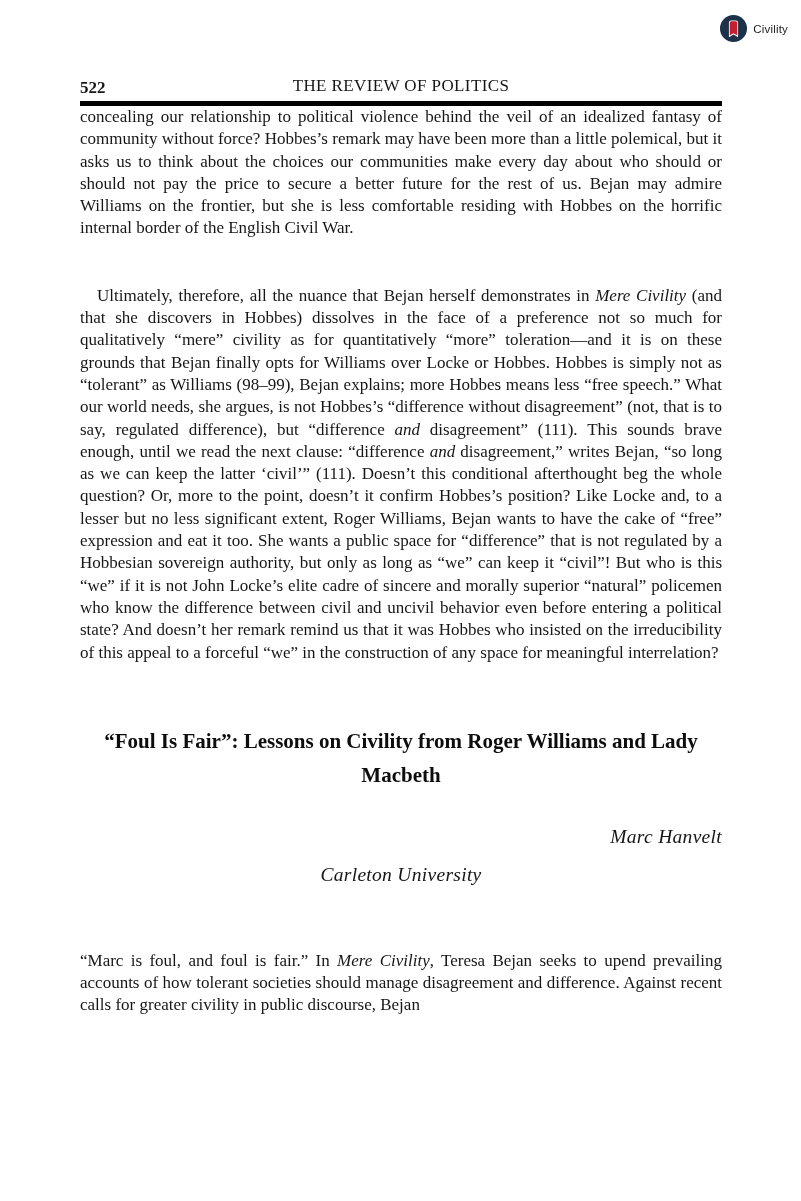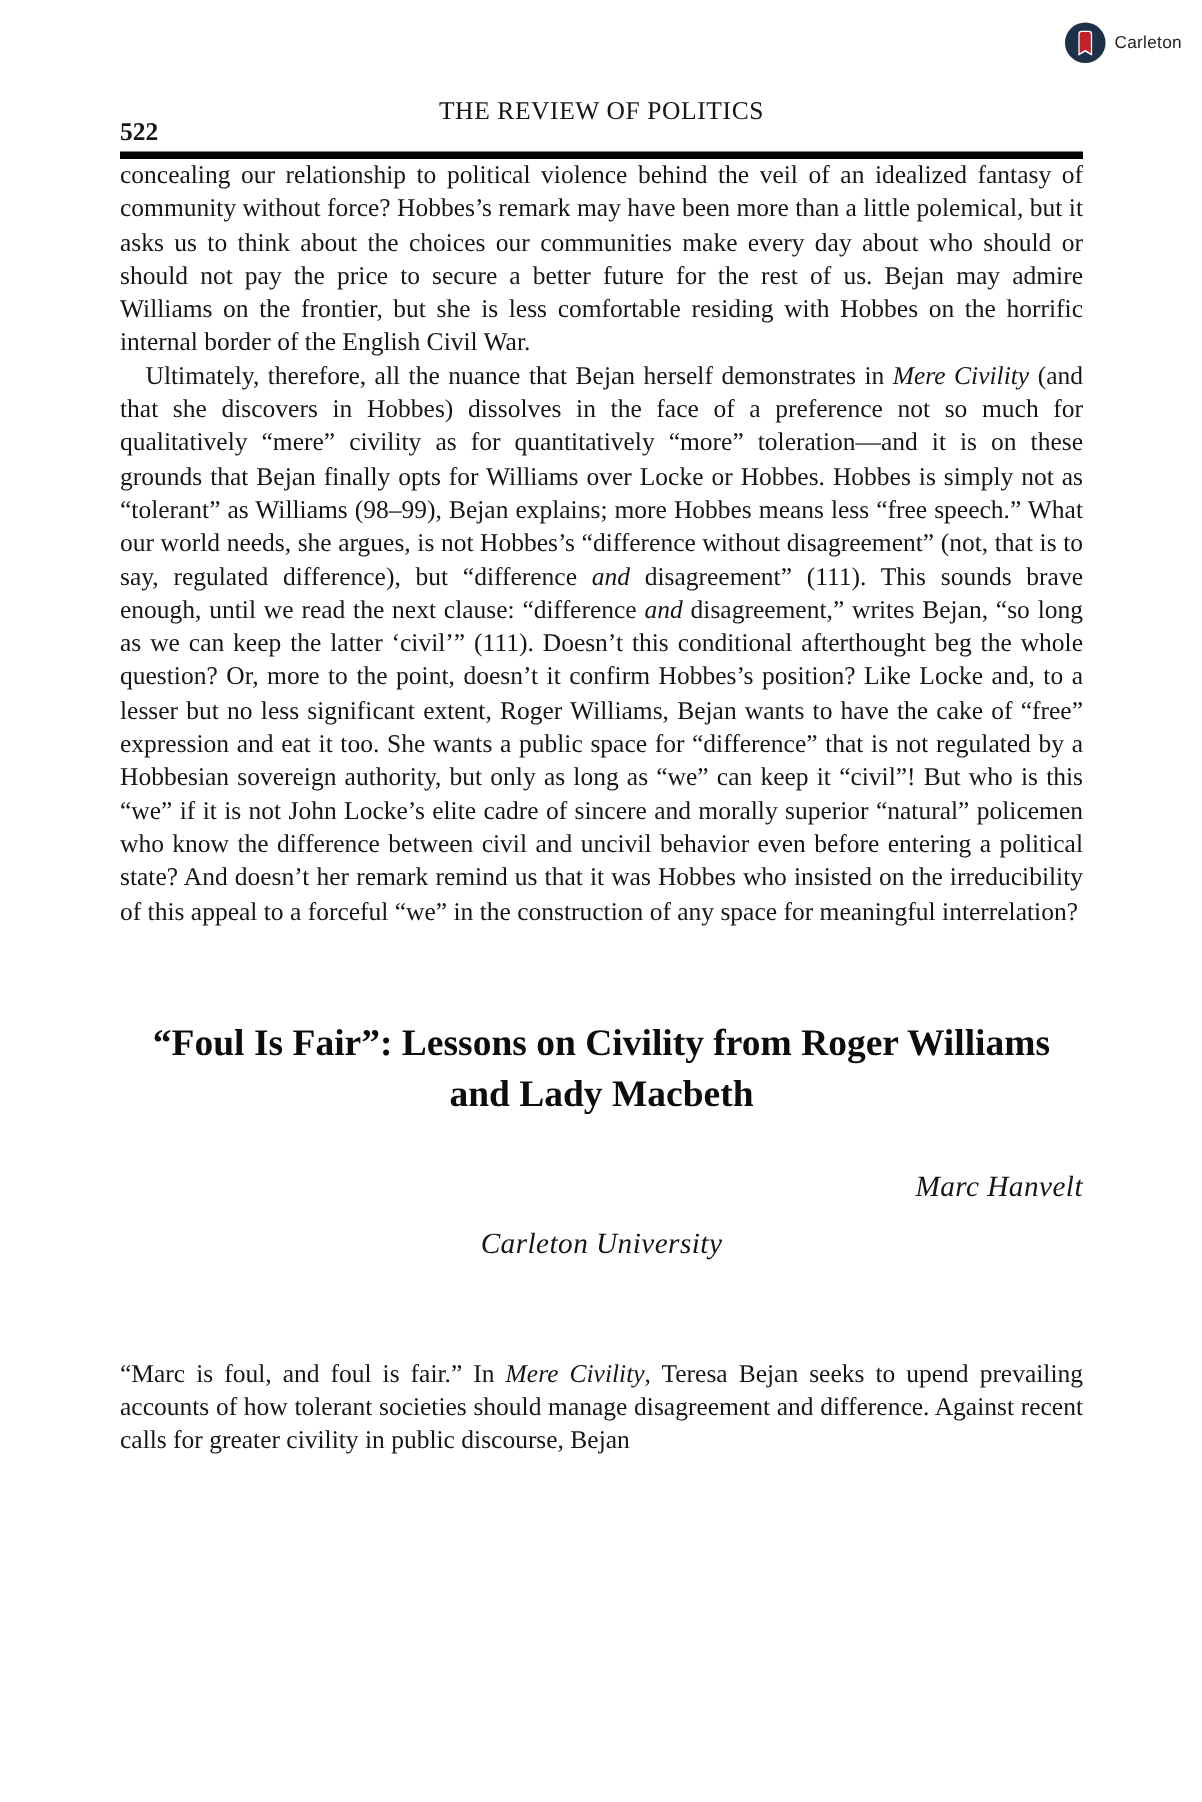--- a/index.html
+++ b/index.html
@@ -49,21 +49,21 @@
     font-weight: bold;
     font-size: 17px;
     position: absolute;
     left: 0;
     top: 14px;
   }
   .journal {
     position: absolute;
     left: 0;
     right: 0;
-    top: 0;
+    top: 12px;
     text-align: center;
     font-size: 17px;
     letter-spacing: 0.4px;
     white-space: nowrap;
   }
   .rule {
     height: 5px;
     background: #000000;
     margin-top: 18px;
   }
@@ -71,25 +71,26 @@
   .para {
     font-size: 17px;
     line-height: 22.3px;
     text-align: justify;
     margin: 0;
   }
   .para-first {
   }
   .indent {
     text-indent: 17px;
+    margin-top: 45px;
   }
   em { font-style: italic; }
   
   .article-title {
-    font-size: 25px;
+    font-size: 21px;
     line-height: 34px;
     font-weight: bold;
     text-align: center;
     margin: 60px 6px 0 6px;
     color: #0d0d0d;
   }
   .author {
     margin-top: 34px;
     text-align: right;
     font-style: italic;
@@ -111,21 +112,21 @@
 <body>
 
 <div class="page">
 
   <div class="crossmark">
     <svg width="29" height="29" viewBox="0 0 24 24">
       <circle cx="12" cy="12" r="11.2" fill="#1d3149"></circle>
       <path d="M8.2 7.2 a1.8 1.8 0 0 1 1.8 -1.8 h4 a1.8 1.8 0 0 1 1.8 1.8 v12 l-3.8 -2.3 l-3.8 2.3 z" fill="#ffffff"></path>
       <path d="M8.9 7.4 a1.3 1.3 0 0 1 1.3 -1.3 h3.6 a1.3 1.3 0 0 1 1.3 1.3 v10.4 l-3.1 -1.9 l-3.1 1.9 z" fill="#c41f2c"></path>
     </svg>
-    <span class="crossmark-label">Carleton</span>
+    <span class="crossmark-label">Civility</span>
   </div>
 
   <header class="running-head">
     <span class="page-num">522</span>
     <span class="journal">THE REVIEW OF POLITICS</span>
   </header>
 
   <div class="rule"></div>
 
   <main>

